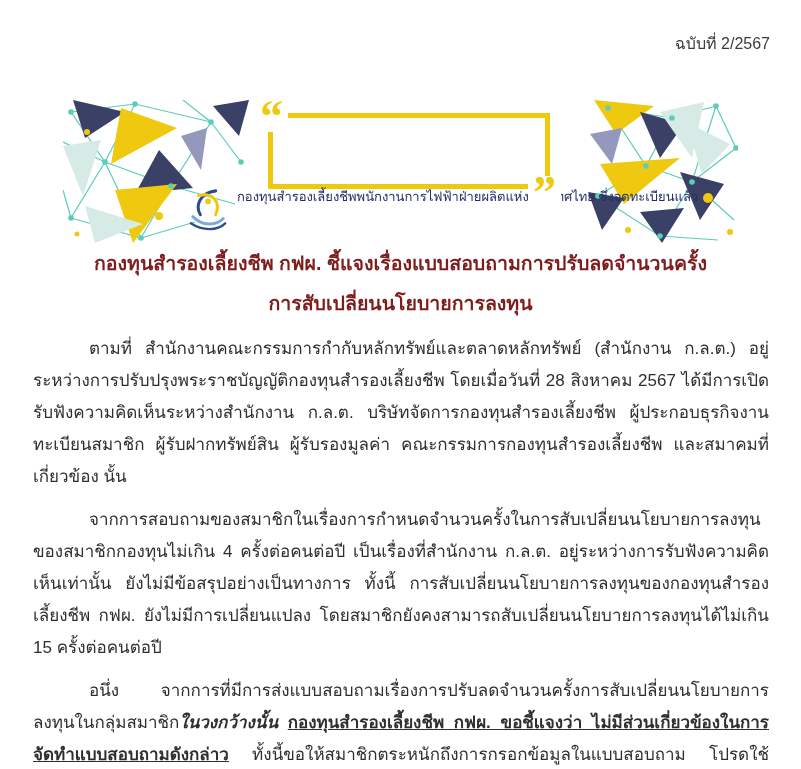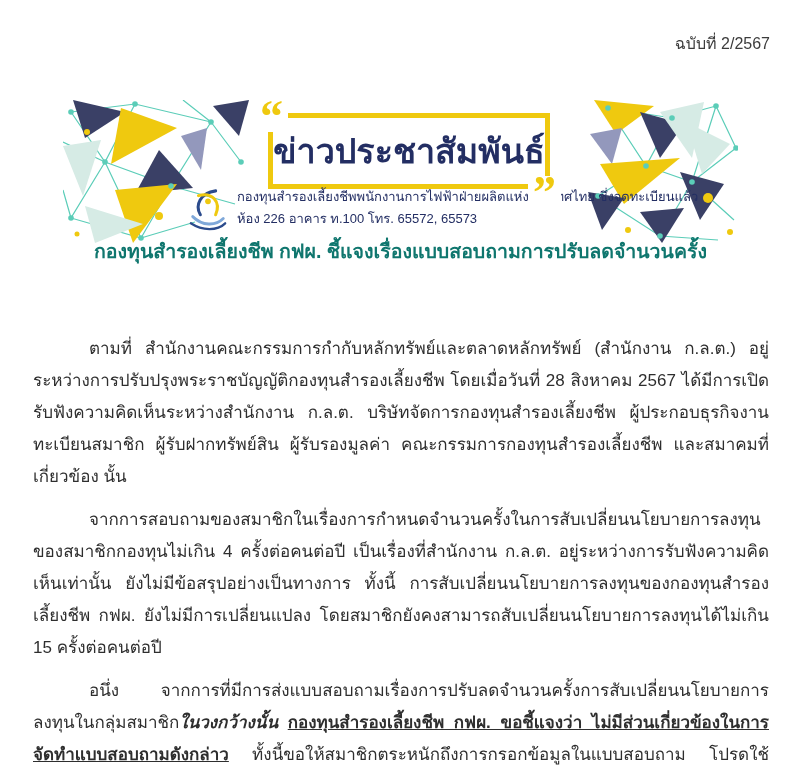--- a/index.html
+++ b/index.html
@@ -33,22 +33,22 @@
     font-size:46px; line-height:30px; background:#ffffff; padding:2px 5px; z-index:2;
     font-family:"Liberation Serif","DejaVu Serif",serif; }
   .quote-open  { left:-18px; top:-18px; height:28px; overflow:hidden; }
   .quote-close { right:-16px; bottom:-26px; height:30px; overflow:hidden; }
 
   .org-row { position:absolute; left:124px; top:86px; display:flex; align-items:flex-start; gap:8px; }
   .org-logo { width:42px; height:46px; flex:0 0 auto; }
   .org-text { font-size:13px; line-height:22px; color:var(--navy-text,#2B3A70); white-space:nowrap; }
 
   
-  .doc-title { position:absolute; top:216px; left:0; width:100%; text-align:center;
-    font-size:19.5px; font-weight:bold; color:#0f766e; line-height:40px; }
+  .doc-title { position:absolute; top:228px; left:0; width:100%; text-align:center;
+    font-size:19.5px; font-weight:bold; color:#7f1d1d; line-height:40px; }
 
   
   .body-text { position:absolute; top:318px; left:33px; width:736px;
     font-size:17px; line-height:32px; text-align:justify; color:#2e2e2e; }
   .body-text p { margin:0 0 11px 0; text-indent:56px; }
   .body-text p.last { margin-bottom:0; }
   .b  { font-weight:bold;font-style:italic; }
   .bu { font-weight:bold; text-decoration:underline; }
 </style>
 </head>
@@ -112,41 +112,40 @@
         <circle cx="72" cy="136" r="2.8"></circle>
           <circle cx="148" cy="48" r="2.8"></circle>
       </g>
       <circle class="dot-yellow" cx="120" cy="98" r="5"></circle>
       <circle class="dot-yellow" cx="40" cy="130" r="3"></circle>
       <circle class="dot-yellow" cx="142" cy="132" r="3"></circle>
     </svg>
 
     <div class="quote-frame">
       <span class="quote-mark quote-open">“</span>
-      <div class="headline">ข่าวประชาสัมพันธ์</div>
       <span class="quote-mark quote-close">”</span>
     </div>
 
     <div class="org-row">
       <svg class="org-logo" viewBox="0 0 44 46">
         <path d="M30,4 C14,6 8,19 14,29" stroke="#2B4B8C" stroke-width="3.2" fill="none" stroke-linecap="round"></path>
         <path d="M12,9 C26,5 36,15 30,29" stroke="#EFC90F" stroke-width="3.2" fill="none" stroke-linecap="round"></path>
         <path d="M6,31 C16,41 30,41 38,33" stroke="#7FA8D9" stroke-width="3" fill="none" stroke-linecap="round"></path>
         <path d="M4,38 C16,46 32,46 40,38" stroke="#2B4B8C" stroke-width="2.4" fill="none" stroke-linecap="round"></path>
         <circle cx="22" cy="15" r="3" fill="#EFC90F"></circle>
       </svg>
       <div class="org-text">
         <div>กองทุนสำรองเลี้ยงชีพพนักงานการไฟฟ้าฝ่ายผลิตแห่งประเทศไทย ซึ่งจดทะเบียนแล้ว</div>
-        <div>ห้อง 226 อาคาร ท.100 โทร. 65572, 65573</div>
       </div>
     </div>
   </div>
 
   <div class="doc-title">
     <div>กองทุนสำรองเลี้ยงชีพ กฟผ. ชี้แจงเรื่องแบบสอบถามการปรับลดจำนวนครั้ง</div>
+    <div>การสับเปลี่ยนนโยบายการลงทุน</div>
   </div>
 
   <div class="body-text">
     <p>ตามที่ สำนักงานคณะกรรมการกำกับหลักทรัพย์และตลาดหลักทรัพย์ (สำนักงาน ก.ล.ต.) อยู่ระหว่างการปรับปรุงพระราชบัญญัติกองทุนสำรองเลี้ยงชีพ โดยเมื่อวันที่ 28 สิงหาคม 2567 ได้มีการเปิดรับฟังความคิดเห็นระหว่างสำนักงาน ก.ล.ต. บริษัทจัดการกองทุนสำรองเลี้ยงชีพ ผู้ประกอบธุรกิจงานทะเบียนสมาชิก ผู้รับฝากทรัพย์สิน ผู้รับรองมูลค่า คณะกรรมการกองทุนสำรองเลี้ยงชีพ และสมาคมที่เกี่ยวข้อง นั้น</p>
     <p>จากการสอบถามของสมาชิกในเรื่องการกำหนดจำนวนครั้งในการสับเปลี่ยนนโยบายการลงทุนของสมาชิกกองทุนไม่เกิน 4 ครั้งต่อคนต่อปี เป็นเรื่องที่สำนักงาน ก.ล.ต. อยู่ระหว่างการรับฟังความคิดเห็นเท่านั้น ยังไม่มีข้อสรุปอย่างเป็นทางการ ทั้งนี้ การสับเปลี่ยนนโยบายการลงทุนของกองทุนสำรองเลี้ยงชีพ กฟผ. ยังไม่มีการเปลี่ยนแปลง โดยสมาชิกยังคงสามารถสับเปลี่ยนนโยบายการลงทุนได้ไม่เกิน 15 ครั้งต่อคนต่อปี</p>
     <p class="last"><span>อนึ่ง จากการที่มีการส่งแบบสอบถามเรื่องการปรับลดจำนวนครั้งการสับเปลี่ยนนโยบายการลงทุนในกลุ่มสมาชิก</span><span class="b">ในวงกว้างนั้น </span><span class="bu">กองทุนสำรองเลี้ยงชีพ กฟผ. ขอชี้แจงว่า ไม่มีส่วนเกี่ยวข้องในการจัดทำแบบสอบถามดังกล่าว</span><span> ทั้งนี้ขอให้สมาชิกตระหนักถึงการกรอกข้อมูลในแบบสอบถาม โปรดใช้ดุลยพินิจในการให้ข้อมูล เนื่องจากเป็นการให้ข้อมูลส่วนบุคคลของท่าน และขอให้สมาชิกติดตามความคืบหน้าจากทางกองทุนสำรองเลี้ยงชีพ กฟผ. ผ่านช่องทาง e-Mail: providentfund@egat.co.th และ Website: https:\\providentfund.egat.co.th เท่านั้น</span></p>
   </div>
 
 </div>
 

